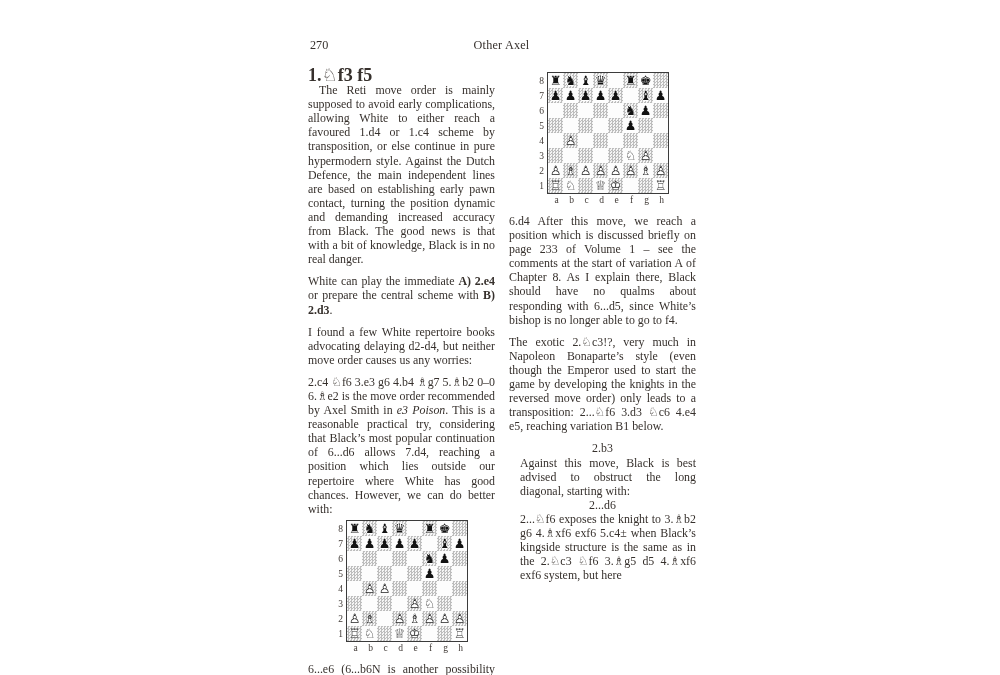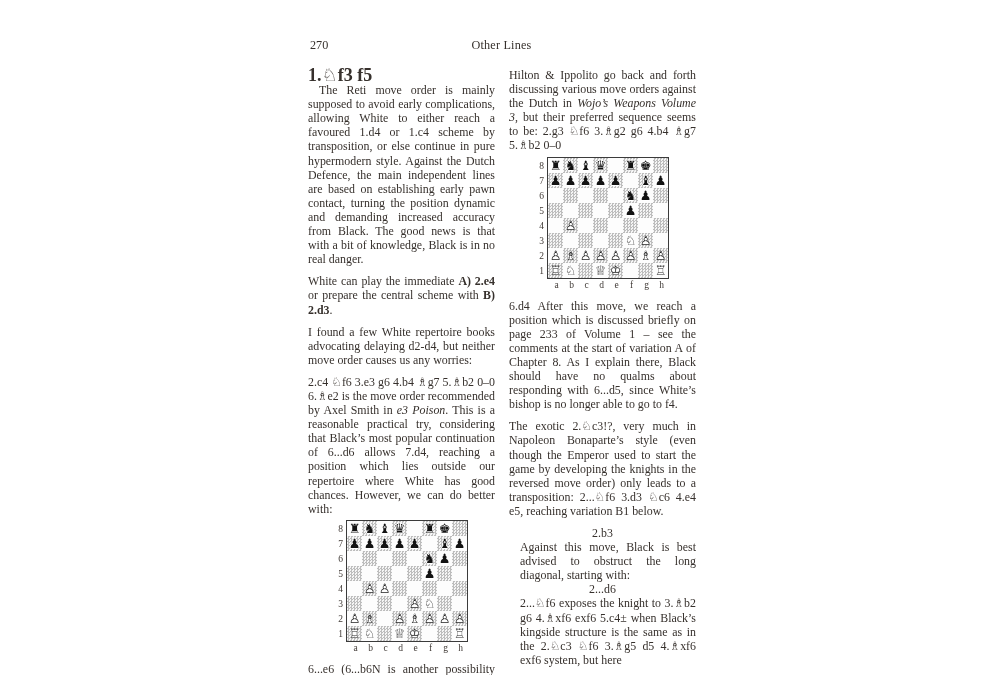--- a/index.html
+++ b/index.html
@@ -44,21 +44,21 @@
   .p-main.w { color:#222222; }
   .p-main.b { color:#121212; text-shadow:-0.8px 0 0 #fff, 0.8px 0 0 #fff, 0 -0.8px 0 #fff, 0 0.8px 0 #fff; }
 </style>
 </head>
 <body>
 
 <div class="page">
 
   <div class="pg-header">
     <span class="pg-num">270</span>
-    <span class="run-title">Other Lines</span>
+    <span class="run-title">Other Axel</span>
   </div>
 
   <div class="columns">
 
     <section class="col">
       <h2 class="heading">1.♘f3 f5</h2>
       <p class="indent-first">The Reti move order is mainly supposed to avoid early complications, allowing White to either reach a favoured 1.d4 or 1.c4 scheme by transposition, or else continue in pure hypermodern style. Against the Dutch Defence, the main independent lines are based on establishing early pawn contact, turning the position dynamic and demanding increased accuracy from Black. The good news is that with a bit of knowledge, Black is in no real danger.</p>
       <p><span>White can play the immediate </span><span class="s-b">A) 2.e4</span><span> or prepare the central scheme with </span><span class="s-b">B) 2.d3</span><span>.</span></p>
       <p>I found a few White repertoire books advocating delaying d2-d4, but neither move order causes us any worries:</p>
       <p class="tight"><span>2.c4 ♘f6 3.e3 g6 4.b4 ♗g7 5.♗b2 0–0 6.♗e2 is the move order recommended by Axel Smith in </span><span class="s-i">e3 Poison</span><span>. This is a reasonable practical try, considering that Black’s most popular continuation of 6...d6 allows 7.d4, reaching a position which lies outside our repertoire where White has good chances. However, we can do better with:</span></p>
@@ -293,21 +293,20 @@
             <span>e</span>
             <span>f</span>
             <span>g</span>
             <span>h</span>
           </div>
         </figure>
       <p>6...e6 (6...b6N is another possibility which may lead to the same transposition after a few moves.) 7.0–0 ♕e7 White has nothing better than 8.d4, transposing to variation A21 of Chapter 1.</p>
     </section>
 
     <section class="col">
-      <p class="tight"><span>Hilton &amp; Ippolito go back and forth discussing various move orders against the Dutch in </span><span class="s-i">Wojo’s Weapons Volume 3</span><span>, but their preferred sequence seems to be: 2.g3 ♘f6 3.♗g2 g6 4.b4 ♗g7 5.♗b2 0–0</span></p>
       <figure class="diagram">
           <div class="diagram-row">
             <div class="ranks">
               <span>8</span>
               <span>7</span>
               <span>6</span>
               <span>5</span>
               <span>4</span>
               <span>3</span>
               <span>2</span>

